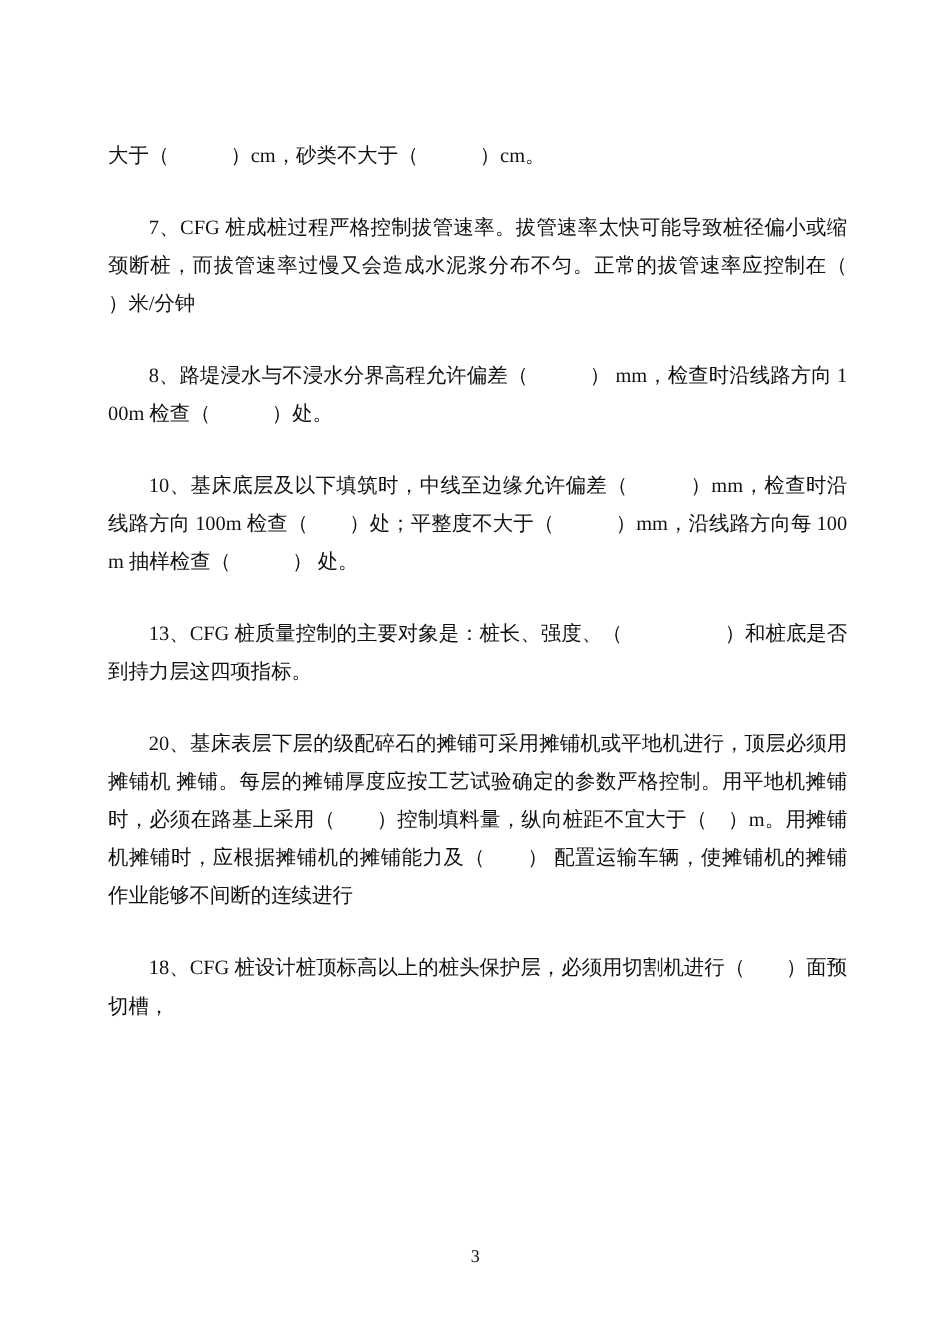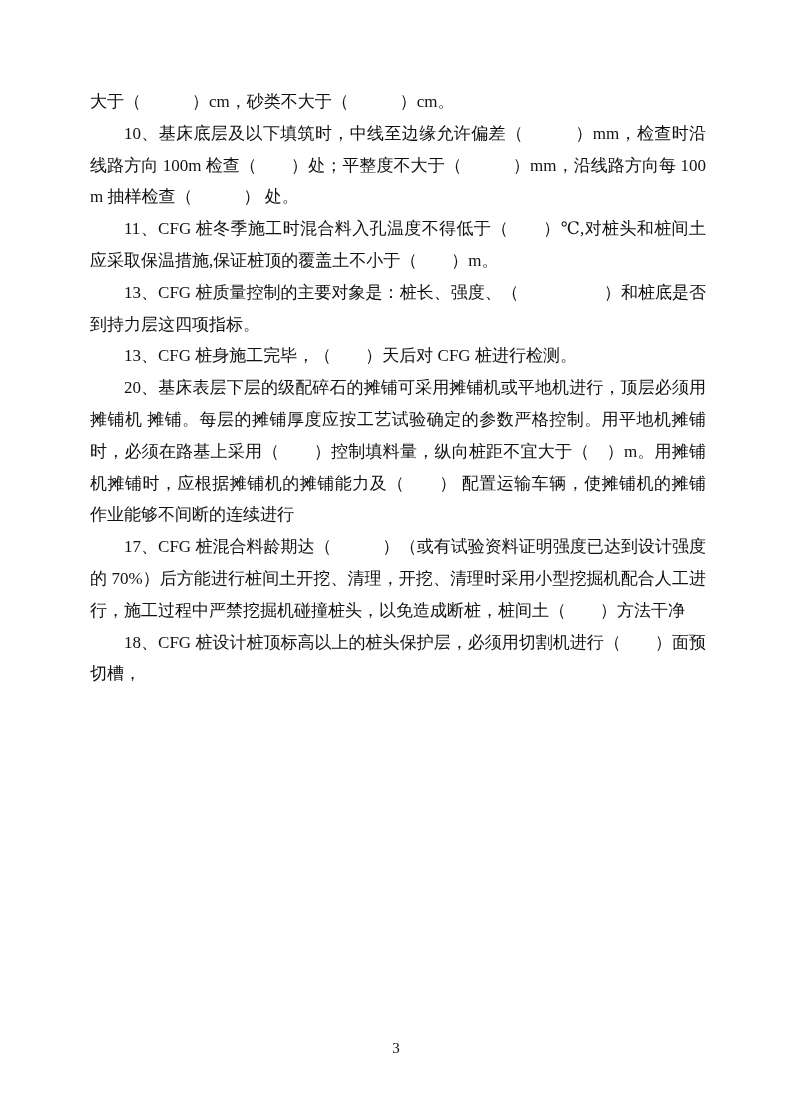--- a/index.html
+++ b/index.html
@@ -24,42 +24,42 @@
     top: 86px;
     width: 616px;
     font-size: 17px;
     line-height: 31.8px;
     color: #111111;
     text-align: justify;
   }
   .content p {
     text-indent: 2em;
     word-break: break-all;
+    margin-top: 28px;
   }
   .content p.no-indent {
     text-indent: 0;
   }
   .page-footer {
     position: absolute;
     left: 0;
     top: 1040px;
     width: 792px;
     text-align: center;
     font-size: 15px;
     color: #111111;
   }
 </style>
 </head>
 <body>
 
 <div class="page">
   <div class="content">
     <p class="no-indent">大于（　　　）cm，砂类不大于（　　　）cm。</p>
+    <p>7、CFG 桩成桩过程严格控制拔管速率。拔管速率太快可能导致桩径偏小或缩颈断桩，而拔管速率过慢又会造成水泥浆分布不匀。正常的拔管速率应控制在（　　　）米/分钟</p>
+    <p>8、路堤浸水与不浸水分界高程允许偏差（　　　） mm，检查时沿线路方向 100m 检查（　　　）处。</p>
     <p>10、基床底层及以下填筑时，中线至边缘允许偏差（　　　）mm，检查时沿线路方向 100m 检查（　　）处；平整度不大于（　　　）mm，沿线路方向每 100m 抽样检查（　　　） 处。</p>
-    <p>11、CFG 桩冬季施工时混合料入孔温度不得低于（　　）℃,对桩头和桩间土应采取保温措施,保证桩顶的覆盖土不小于（　　）m。</p>
     <p>13、CFG 桩质量控制的主要对象是：桩长、强度、（　　　　　）和桩底是否到持力层这四项指标。</p>
-    <p>13、CFG 桩身施工完毕，（　　）天后对 CFG 桩进行检测。</p>
     <p>20、基床表层下层的级配碎石的摊铺可采用摊铺机或平地机进行，顶层必须用 摊铺机 摊铺。每层的摊铺厚度应按工艺试验确定的参数严格控制。用平地机摊铺时，必须在路基上采用（　　）控制填料量，纵向桩距不宜大于（　）m。用摊铺机摊铺时，应根据摊铺机的摊铺能力及（　　） 配置运输车辆，使摊铺机的摊铺作业能够不间断的连续进行</p>
-    <p>17、CFG 桩混合料龄期达（　　　）（或有试验资料证明强度已达到设计强度的 70%）后方能进行桩间土开挖、清理，开挖、清理时采用小型挖掘机配合人工进行，施工过程中严禁挖掘机碰撞桩头，以免造成断桩，桩间土（　　）方法干净</p>
     <p>18、CFG 桩设计桩顶标高以上的桩头保护层，必须用切割机进行（　　）面预切槽，</p>
   </div>
   <div class="page-footer">3</div>
 </div>
 
 </body></html>

